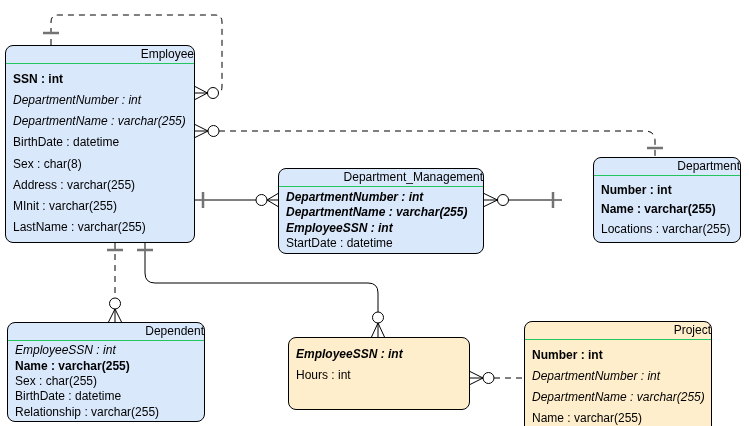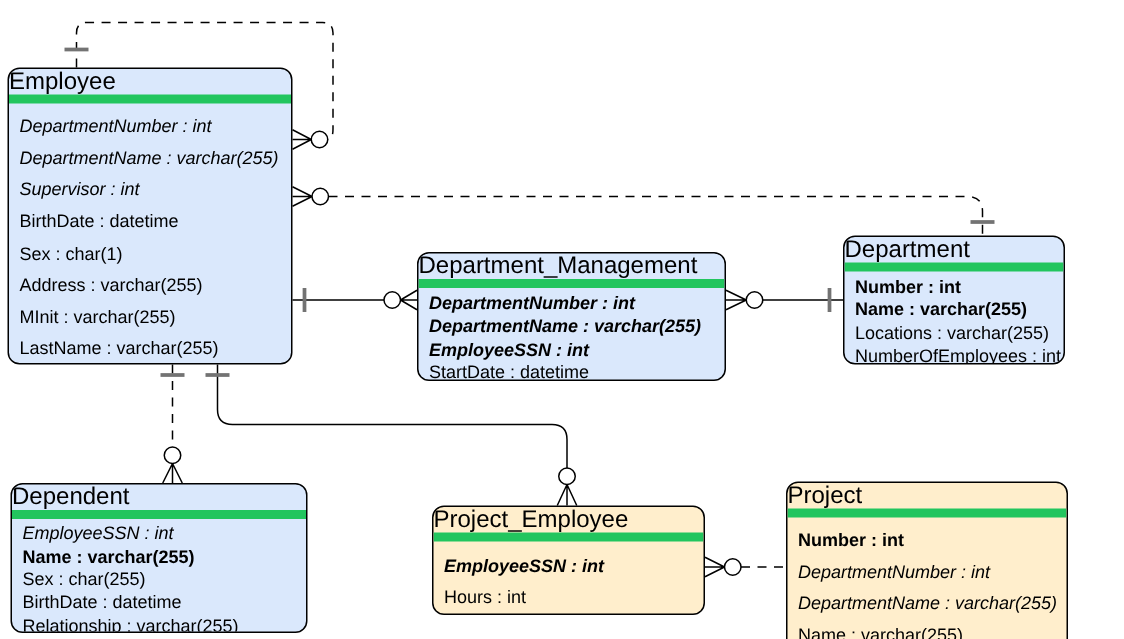--- a/index.html
+++ b/index.html
@@ -8,22 +8,22 @@
     font-family:"Liberation Sans", sans-serif;
   }
   #wires{position:absolute;left:0;top:0;width:749px;height:426px;}
   .er-table{
     position:absolute;box-sizing:border-box;border:1px solid #000;border-radius:8px;
     overflow:hidden;font-size:12px;color:#000;
   }
   .er-table.blue{background:#dae8fc;}
   .er-table.yellow{background:#ffeecc;}
   .t-title{
-    height:17px;line-height:17px;border-bottom:6px solid #22c55e;text-align:left;
-    font-size:16px;white-space:nowrap;overflow:hidden;
+    height:17px;line-height:17px;border-bottom:1px solid #22c55e;text-align:right;
+    font-size:12px;white-space:nowrap;overflow:hidden;
   }
   .t-fields{
     display:flex;flex-direction:column;justify-content:space-evenly;
     box-sizing:border-box;height:calc(100% - 18px);padding:1px 0;
   }
   .f{padding-left:7px;line-height:14px;white-space:nowrap;}
   .f.pk{font-weight:bold;}
   .f.fk{font-style:italic;}
   .f.pkfk{font-weight:bold;font-style:italic;}
   .wire{stroke:#000;stroke-width:1;fill:none;}
@@ -85,64 +85,62 @@
       <path class="wire dashed" d="M494 378 H555"></path>
       <line class="tick" x1="547" y1="370" x2="547" y2="386"></line>
       <circle class="zero-circle" cx="488.5" cy="378" r="5.5"></circle>
       <path class="crow" d="M470 371.5 L483 378 M470 378 L483 378 M470 384.5 L483 378"></path>
     </g>
   </svg>
 
   <div class="er-table blue" style="left:5px;top:45px;width:190px;height:198px">
     <div class="t-title">Employee</div>
     <div class="t-fields">
+      <div class="f pk">SSN : int</div>
       <div class="f fk">DepartmentNumber : int</div>
       <div class="f fk">DepartmentName : varchar(255)</div>
-      <div class="f fk">Supervisor : int</div>
       <div class="f">BirthDate : datetime</div>
-      <div class="f">Sex : char(1)</div>
+      <div class="f">Sex : char(8)</div>
       <div class="f">Address : varchar(255)</div>
       <div class="f">MInit : varchar(255)</div>
       <div class="f">LastName : varchar(255)</div>
     </div>
   </div>
 
   <div class="er-table blue" style="left:278px;top:168px;width:206px;height:86px">
     <div class="t-title">Department_Management</div>
     <div class="t-fields">
       <div class="f pkfk">DepartmentNumber : int</div>
       <div class="f pkfk">DepartmentName : varchar(255)</div>
       <div class="f pkfk">EmployeeSSN : int</div>
       <div class="f">StartDate : datetime</div>
     </div>
   </div>
 
-  <div class="er-table blue" style="left:562px;top:157px;width:148px;height:86px">
+  <div class="er-table blue" style="left:593px;top:157px;width:148px;height:86px">
     <div class="t-title">Department</div>
     <div class="t-fields">
       <div class="f pk">Number : int</div>
       <div class="f pk">Name : varchar(255)</div>
       <div class="f">Locations : varchar(255)</div>
-      <div class="f">NumberOfEmployees : int</div>
     </div>
   </div>
 
   <div class="er-table blue" style="left:7px;top:322px;width:198px;height:100px">
     <div class="t-title">Dependent</div>
     <div class="t-fields">
       <div class="f fk">EmployeeSSN : int</div>
       <div class="f pk">Name : varchar(255)</div>
       <div class="f">Sex : char(255)</div>
       <div class="f">BirthDate : datetime</div>
       <div class="f">Relationship : varchar(255)</div>
     </div>
   </div>
 
   <div class="er-table yellow" style="left:288px;top:337px;width:182px;height:73px">
-    <div class="t-title">Project_Employee</div>
     <div class="t-fields">
       <div class="f pkfk">EmployeeSSN : int</div>
       <div class="f">Hours : int</div>
     </div>
   </div>
 
   <div class="er-table yellow" style="left:524px;top:321px;width:188px;height:113px">
     <div class="t-title">Project</div>
     <div class="t-fields">
       <div class="f pk">Number : int</div>

